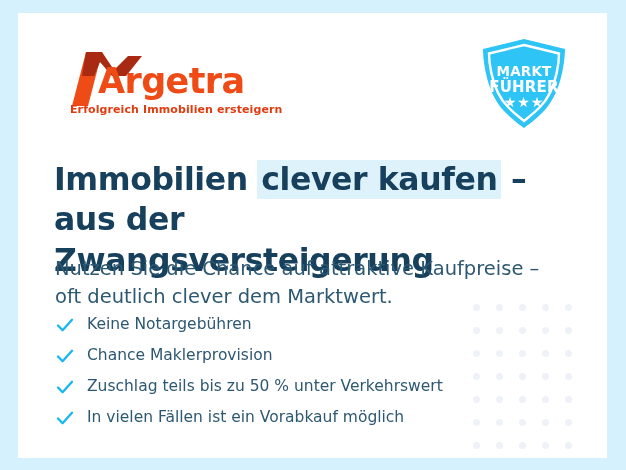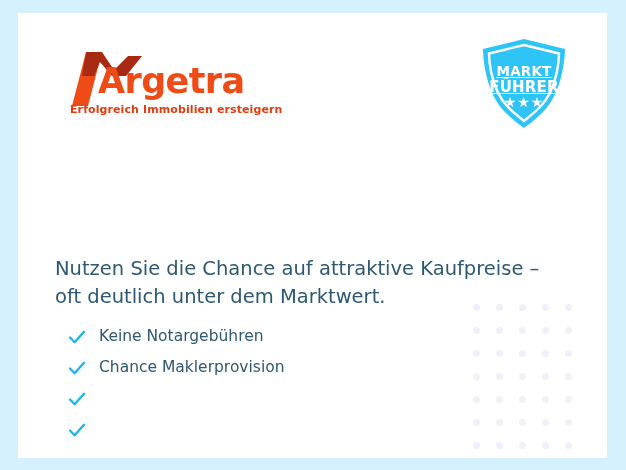--- a/index.html
+++ b/index.html
@@ -102,21 +102,20 @@
   .badge-text-bottom {
     position: absolute;
     left: 0;
     width: 100%;
     text-align: center;
     color: #ffffff;
     font-weight: 700;
     font-family: "DejaVu Sans", sans-serif;
     letter-spacing: 0.2px;
     pointer-events: none;
-    text-decoration: underline;
   }
   .badge-text-top   { top: 25px; font-size: 13.5px; }
   .badge-text-bottom{ top: 40px; font-size: 15px; }
   .badge-stars {
     position: absolute;
     left: 0;
     top: 57px;
     width: 100%;
     text-align: center;
     color: #ffffff;
@@ -158,21 +157,21 @@
     line-height: 1.45;
     font-family: "DejaVu Sans", sans-serif;
   }
 
   
   .bullets {
     position: absolute;
     left: 37px;
     top: 296px;
     width: 480px;
-    margin: 12px;
+    margin: 0;
     padding: 0;
     list-style: none;
   }
   .bullets li {
     display: flex;
     align-items: center;
     height: 31px;
     font-size: 15.5px;
     color: #2d5871;
     font-family: "DejaVu Sans", sans-serif;
@@ -248,24 +247,29 @@
         <svg width="86" height="92" viewBox="0 0 86 92" xmlns="http://www.w3.org/2000/svg">
           <path d="M43 1 L84 11 C84 11 84 52 62 74 C54 82 47 87 43 90 C39 87 32 82 24 74 C2 52 2 11 2 11 Z" fill="#2ec4f5"></path>
           <path d="M43 7 L78 15.5 C78 15.5 78 50 59 69 C52 76 46 80.5 43 83 C40 80.5 34 76 27 69 C8 50 8 15.5 8 15.5 Z" fill="none" stroke="#ffffff" stroke-width="2.4"></path>
         </svg>
       </span>
       <span class="badge-text-top">MARKT</span>
       <span class="badge-text-bottom">FÜHRER</span>
       <span class="badge-stars">★★★</span>
     </div>
 
+    <h1 class="headline">
+      <span><span>Immobilien </span><span class="hl">clever kaufen</span><span> –</span></span>
+      <br>
+      <span>aus der Zwangsversteigerung</span>
+    </h1>
 
     <p class="subhead">
       <span>Nutzen Sie die Chance auf attraktive Kaufpreise –</span><br>
-      <span>oft deutlich unter dem Marktwert.</span>
+      <span>oft deutlich clever dem Marktwert.</span>
     </p>
 
     <ul class="bullets">
       <li>
         <span class="check-icon">
           <svg width="20" height="20" viewBox="0 0 20 20" xmlns="http://www.w3.org/2000/svg">
             <path d="M3 10.5 L7.6 15.2 L17 4.8" fill="none" stroke="#18b6f0" stroke-width="2.3" stroke-linecap="round" stroke-linejoin="round"></path>
           </svg>
         </span>
         <span class="bullet-label">Keine Notargebühren</span>
@@ -277,24 +281,26 @@
           </svg>
         </span>
         <span class="bullet-label">Chance Maklerprovision</span>
       </li>
       <li>
         <span class="check-icon">
           <svg width="20" height="20" viewBox="0 0 20 20" xmlns="http://www.w3.org/2000/svg">
             <path d="M3 10.5 L7.6 15.2 L17 4.8" fill="none" stroke="#18b6f0" stroke-width="2.3" stroke-linecap="round" stroke-linejoin="round"></path>
           </svg>
         </span>
+        <span class="bullet-label">Zuschlag teils bis zu 50 % unter Verkehrswert</span>
       </li>
       <li>
         <span class="check-icon">
           <svg width="20" height="20" viewBox="0 0 20 20" xmlns="http://www.w3.org/2000/svg">
             <path d="M3 10.5 L7.6 15.2 L17 4.8" fill="none" stroke="#18b6f0" stroke-width="2.3" stroke-linecap="round" stroke-linejoin="round"></path>
           </svg>
         </span>
+        <span class="bullet-label">In vielen Fällen ist ein Vorabkauf möglich</span>
       </li>
     </ul>
 
   </div>
 </div>
 
 </body></html>

